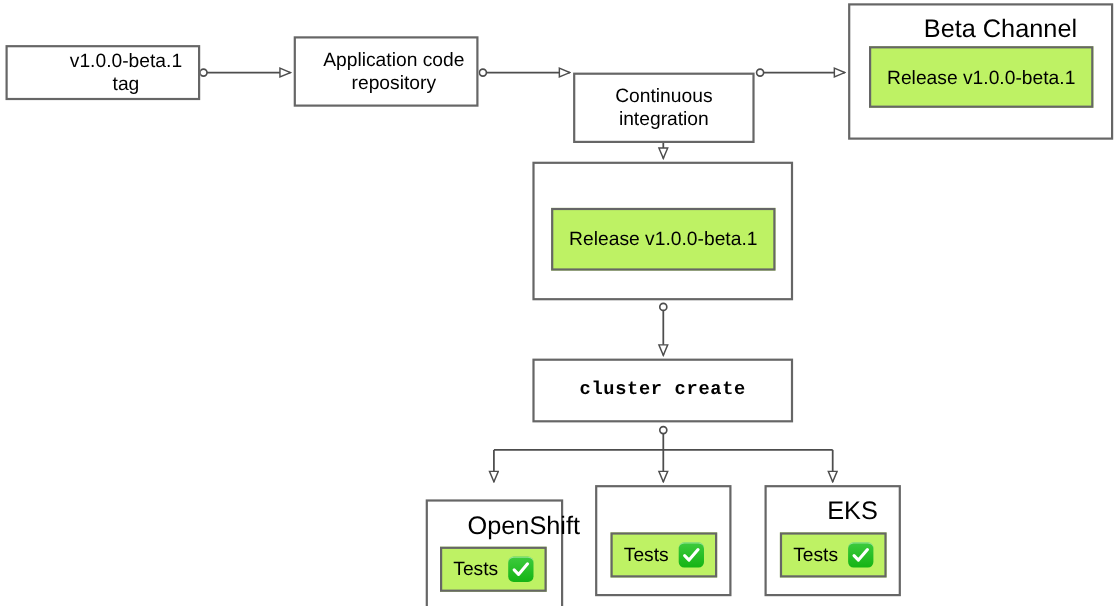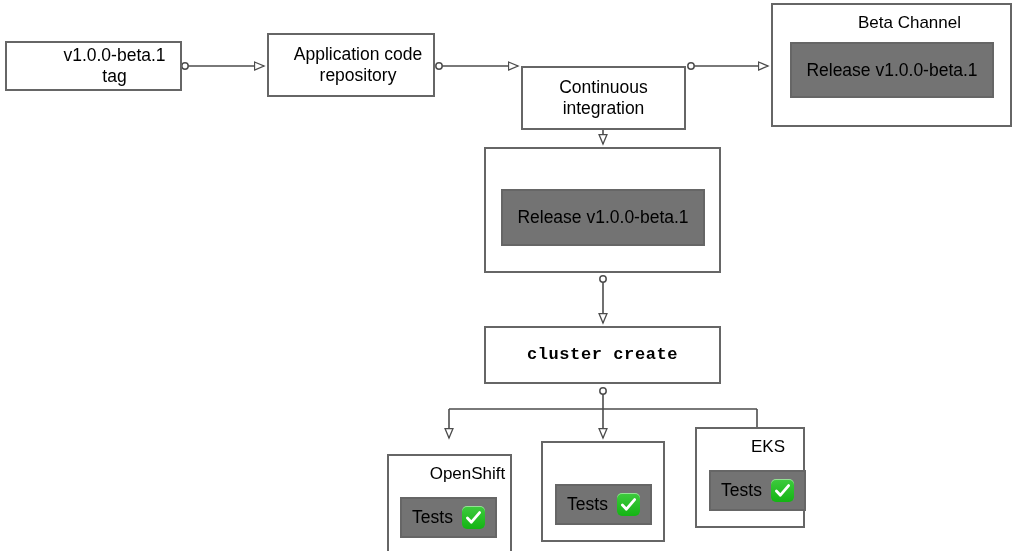--- a/index.html
+++ b/index.html
@@ -51,28 +51,28 @@
     line-height: 1.2;
     padding: 2px 6px;
   }
   .mono-node {
     font-family: "Liberation Mono", "DejaVu Sans Mono", monospace;
     font-weight: bold;
     font-size: 17px;
     letter-spacing: 0.6px;
   }
   .container-title {
-    font-size: 17px;
+    font-size: 23px;
     top: 8px;
     padding-left: 36px;
   }
   .inner-node {
     position: absolute;
     box-sizing: border-box;
-    background: #737373;
+    background: #bef264;
     border: 2px solid #666666;
     display: flex;
     align-items: center;
     justify-content: center;
     font-size: 17.5px;
     color: #000000;
   }
   .tests-inner {
     gap: 9px;
   }
@@ -177,21 +177,21 @@
     <div class="inner-node tests-inner" style="left:12px; top:41px; width:97px; height:41px;">
       <span>Tests</span>
       <span class="check-icon">
         <svg width="23" height="23" viewBox="0 0 23 23" aria-hidden="true">
           <path d="M5.4,12.1 L9.4,16.2 L17.6,6.6" fill="none" stroke="#ffffff" stroke-width="2.8" stroke-linecap="round" stroke-linejoin="round"></path>
         </svg>
       </span>
     </div>
   </div>
 
-  <div class="node" style="left:695px; top:427px; width:110px; height:101px;">
+  <div class="node" style="left:695px; top:441px; width:124px; height:101px;">
     <div class="node-label container-title">EKS</div>
     <div class="inner-node tests-inner" style="left:12px; top:41px; width:97px; height:41px;">
       <span>Tests</span>
       <span class="check-icon">
         <svg width="23" height="23" viewBox="0 0 23 23" aria-hidden="true">
           <path d="M5.4,12.1 L9.4,16.2 L17.6,6.6" fill="none" stroke="#ffffff" stroke-width="2.8" stroke-linecap="round" stroke-linejoin="round"></path>
         </svg>
       </span>
     </div>
   </div>

